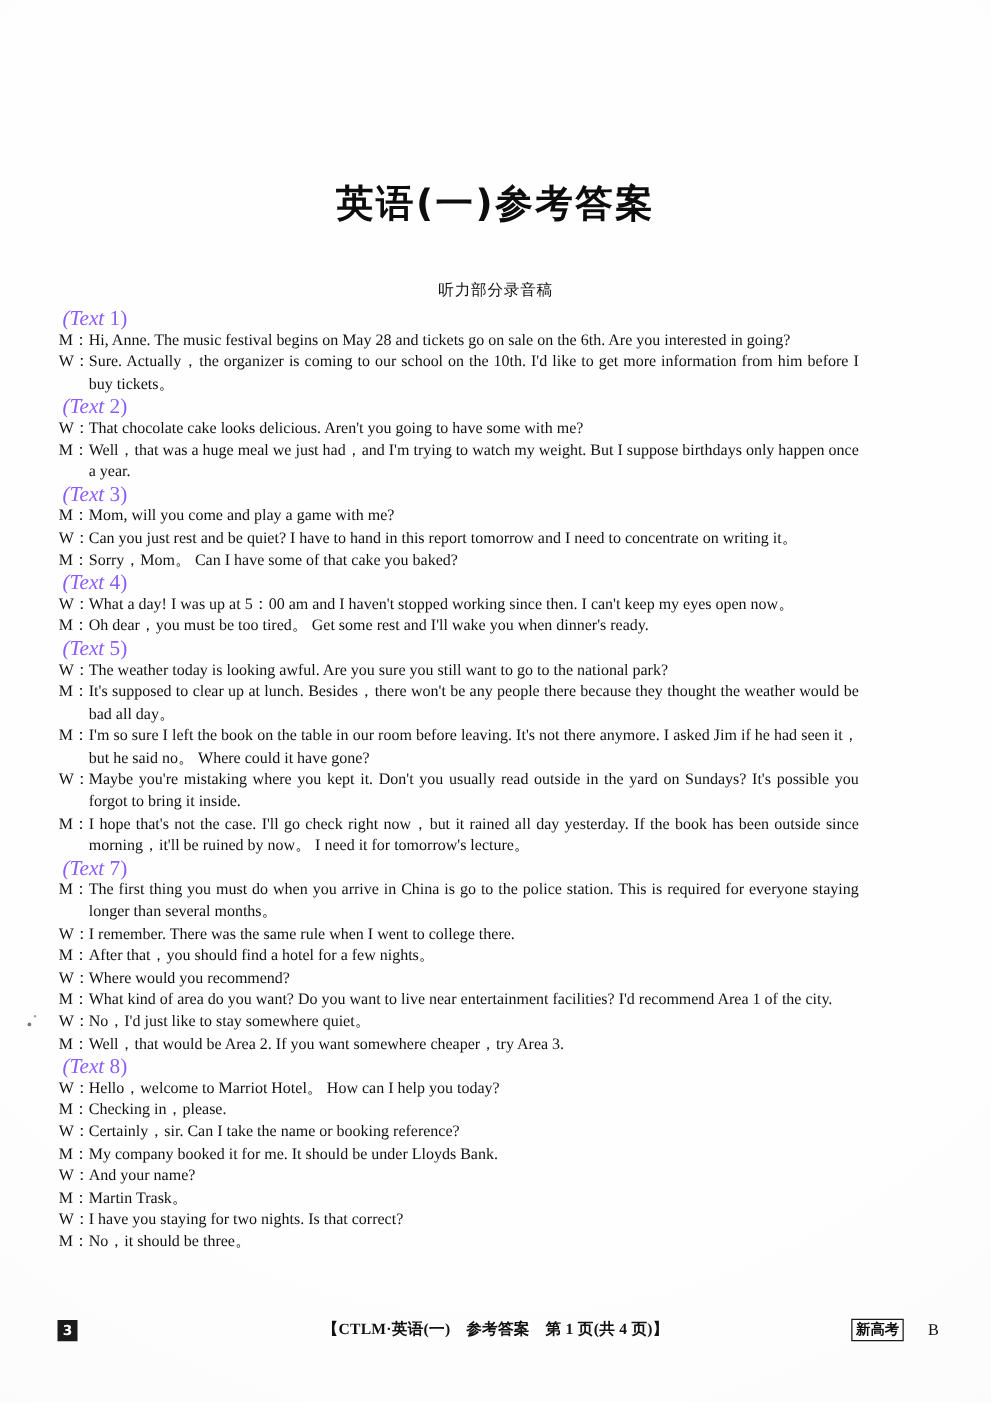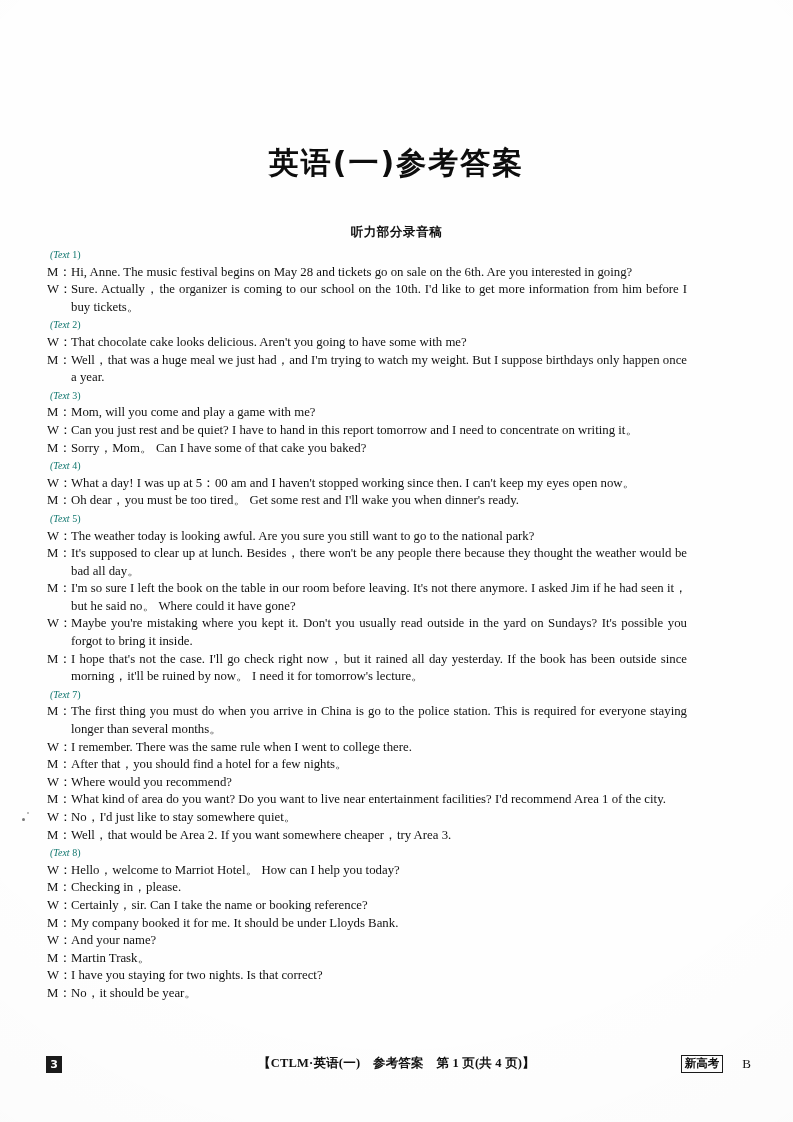--- a/index.html
+++ b/index.html
@@ -45,38 +45,38 @@
     color: #0d0d0d;
   }
 
   .subtitle {
     position: absolute;
     left: 0; right: 0;
     top: 224px;
     text-align: center;
     font-family: "DejaVu Sans", "Liberation Sans", sans-serif;
     font-size: 12.5px;
-    font-weight: 700;
+    font-weight: 400;
     letter-spacing: 0.6px;
     color: #111;
   }
 
   .body-col {
     position: absolute;
     left: 47px;
     top: 246px;
     width: 640px;
   }
 
   .text-head {
-    font-size: 10px;
+    font-size: 17px;
     line-height: 17.6px;
     padding-left: 3px;
     font-style: italic;
-    color: #0f766e;
+    color: #8b5cf6;
     white-space: nowrap;
   }
   .text-head .th-num { font-style: normal; }
 
   .line {
     display: flex;
     font-size: 12.8px;
     line-height: 17.6px;
     color: #111;
   }
@@ -297,21 +297,21 @@
       <div class="line">
         <span class="spk">M：</span>
         <span class="utt">Martin Trask。</span>
       </div>
       <div class="line">
         <span class="spk">W：</span>
         <span class="utt">I have you staying for two nights.  Is that correct?</span>
       </div>
       <div class="line">
         <span class="spk">M：</span>
-        <span class="utt">No，it should be year。</span>
+        <span class="utt">No，it should be three。</span>
       </div>
     </div>
 
   <div class="speck"></div>
   <div class="speck2"></div>
 
   <div class="footer">
     <div class="pagebadge">3</div>
     <div class="footer-center">【CTLM·英语(一)　参考答案　第 1 页(共 4 页)】</div>
     <div class="footer-right">

